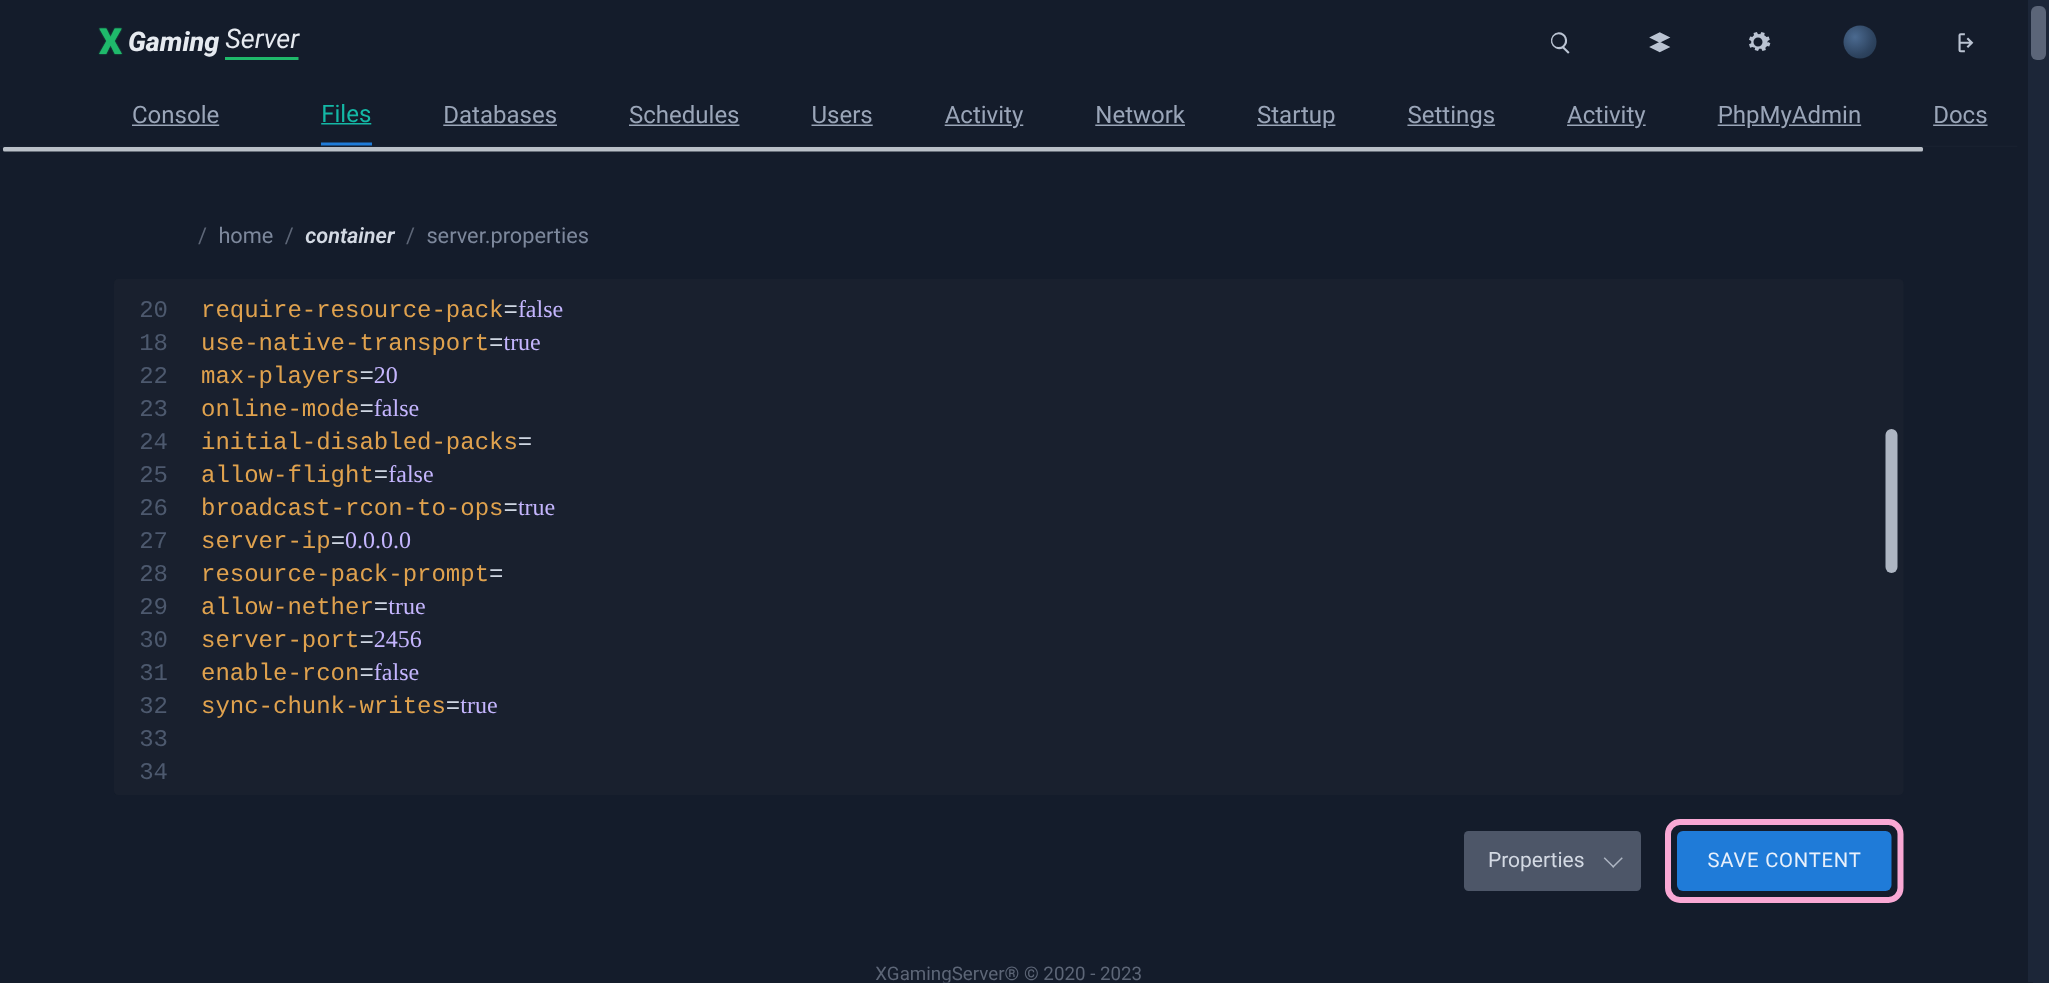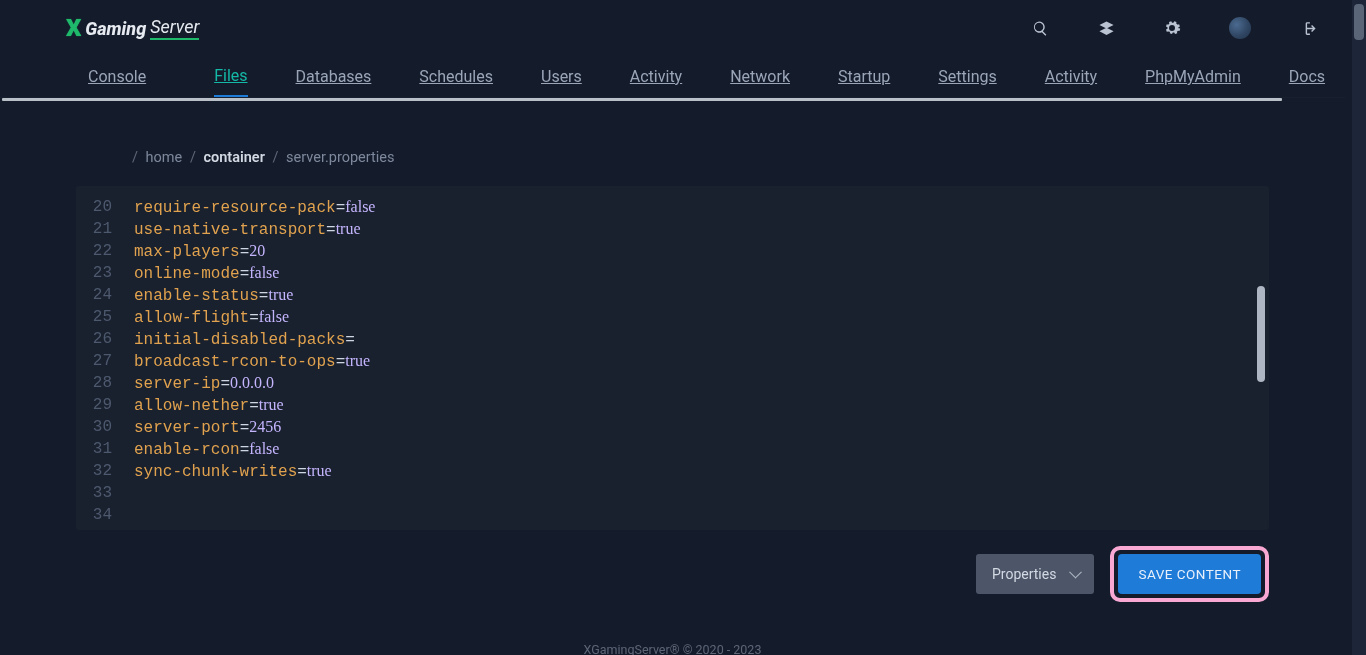--- a/index.html
+++ b/index.html
@@ -89,21 +89,21 @@
     border-radius: 1px;
     opacity: 0.85;
   }
   
   .crumbs {
     padding: 48px 0 20px 128px;
     font-size: 14.5px;
     color: #7d889c;
   }
   .crumbs .sep { color: #5d6677; margin: 0 4px; }
-  .crumbs .bold { color: #d3d9e3; font-weight: 600; }
+  .crumbs .bold { color: #d3d9e3; font-weight: 600; font-style: italic; }
   
   .editor-wrap {
     margin: 0 76px 0 76px;
     position: relative;
   }
   .editor {
     background: #19202e;
     border-radius: 3px;
     height: 344px;
     overflow: hidden;
@@ -247,45 +247,45 @@
       <div class="tab">Discord</div>
     </div>
   <div class="thin-progress"></div>
 
   <div class="crumbs" id="crumbs"><span class="sep">/</span> <span>home</span> <span class="sep">/</span> <span class="bold">container</span> <span class="sep">/</span> <span>server.properties</span> </div>
 
   <div class="editor-wrap">
     <div class="editor">
       <div class="gutter" id="gutter">
           <div>20</div>
-          <div>21</div>
+          <div>18</div>
           <div>22</div>
           <div>23</div>
           <div>24</div>
           <div>25</div>
           <div>26</div>
           <div>27</div>
           <div>28</div>
           <div>29</div>
           <div>30</div>
           <div>31</div>
           <div>32</div>
           <div>33</div>
           <div>34</div>
         </div>
       <div class="code" id="code">
           <div class="code-line"><span class="k">require-resource-pack</span><span class="e">=</span><span class="v-bool">false</span></div>
           <div class="code-line"><span class="k">use-native-transport</span><span class="e">=</span><span class="v-bool">true</span></div>
           <div class="code-line"><span class="k">max-players</span><span class="e">=</span><span class="v-bool">20</span></div>
           <div class="code-line"><span class="k">online-mode</span><span class="e">=</span><span class="v-bool">false</span></div>
-          <div class="code-line"><span class="k">enable-status</span><span class="e">=</span><span class="v-bool">true</span></div>
+          <div class="code-line"><span class="k">initial-disabled-packs</span><span class="e">=</span><span class="v-bool"></span></div>
           <div class="code-line"><span class="k">allow-flight</span><span class="e">=</span><span class="v-bool">false</span></div>
-          <div class="code-line"><span class="k">initial-disabled-packs</span><span class="e">=</span><span class="v-bool"></span></div>
           <div class="code-line"><span class="k">broadcast-rcon-to-ops</span><span class="e">=</span><span class="v-bool">true</span></div>
           <div class="code-line"><span class="k">server-ip</span><span class="e">=</span><span class="v-bool">0.0.0.0</span></div>
+          <div class="code-line"><span class="k">resource-pack-prompt</span><span class="e">=</span><span class="v-bool"></span></div>
           <div class="code-line"><span class="k">allow-nether</span><span class="e">=</span><span class="v-bool">true</span></div>
           <div class="code-line"><span class="k">server-port</span><span class="e">=</span><span class="v-bool">2456</span></div>
           <div class="code-line"><span class="k">enable-rcon</span><span class="e">=</span><span class="v-bool">false</span></div>
           <div class="code-line"><span class="k">sync-chunk-writes</span><span class="e">=</span><span class="v-bool">true</span></div>
         </div>
       <div class="editor-scroll"></div>
     </div>
   </div>
 
   <div class="controls">

